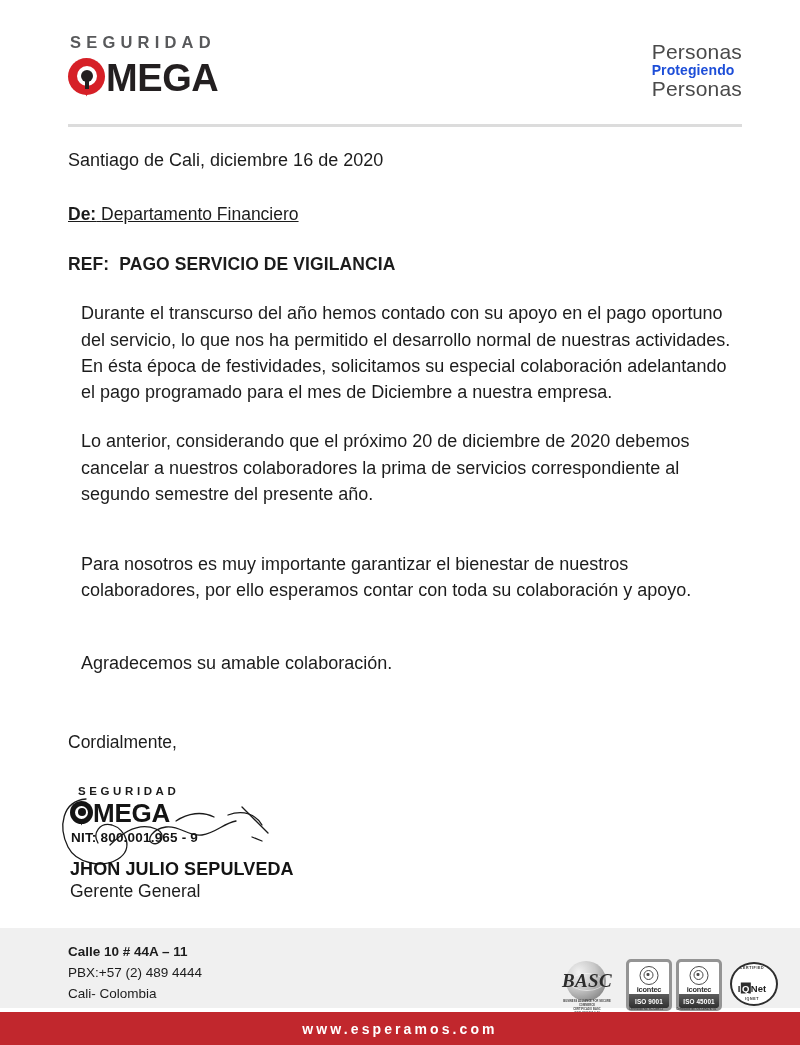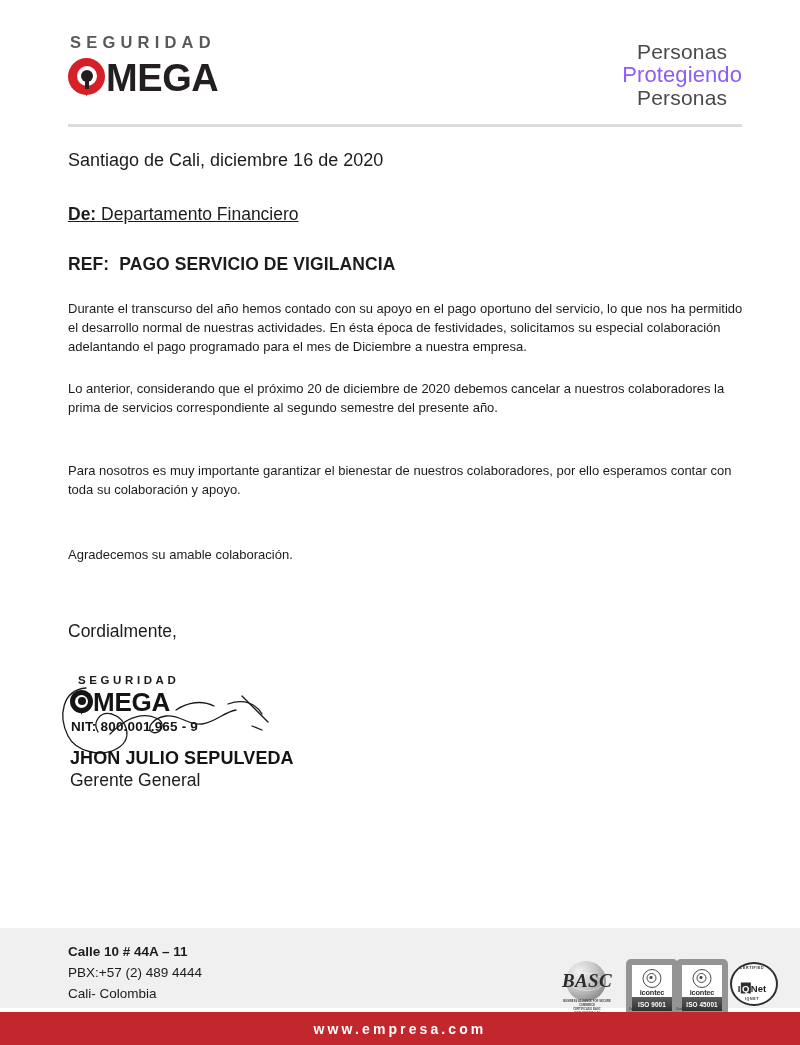--- a/index.html
+++ b/index.html
@@ -105,35 +105,35 @@
     letter-spacing: -0.4px;
     color: #231f20;
     line-height: 1;
     font-family: "Liberation Sans", sans-serif;
   }
 
   .tagline {
     position: absolute;
     right: 0;
     top: 7px;
-    text-align: center;
+    text-align: left;
     line-height: 1.06;
     color: #3f3f3f;
   }
   .tagline .t1,
   .tagline .t3 {
     font-size: 21px;
     font-weight: normal;
     color: #4a4a4a;
     letter-spacing: 0.2px;
   }
   .tagline .t2 {
-    font-size: 22px;
-    font-weight: normal;
-    color: #8b5cf6;
+    font-size: 14px;
+    font-weight: bold;
+    color: #1d4ed8;
     letter-spacing: 0.1px;
   }
 
   .divider {
     position: absolute;
     left: 68px;
     top: 124px;
     width: 674px;
     height: 3px;
     background: #dcdcdc;
@@ -160,22 +160,23 @@
   }
   .meta-line b { font-weight: bold; }
   .ref-line {
     font-size: 17.5px;
     font-weight: bold;
     margin-top: 26px;
     letter-spacing: 0.1px;
   }
   .para {
     margin-top: 23px;
-    font-size: 13px;
+    font-size: 18px;
     line-height: 1.46;
+    margin-left: 13px;
   }
   .para.gap-lg { margin-top: 44px; }
   .para.gap-xl { margin-top: 46px; }
 
   .closing {
     margin-top: 54px;
     font-size: 17.5px;
   }
 
   
@@ -356,21 +357,21 @@
   .badge-icontec {
     width: 42px;
     height: 58px;
     position: relative;
   }
   .ic-card {
     position: absolute;
     left: 0; top: 0;
     width: 40px;
     height: 46px;
-    border: 6px solid #14b8a6;
+    border: 3px solid #14b8a6;
     border-radius: 5px;
     background: #ffffff;
     overflow: hidden;
   }
   .ic-target {
     position: absolute;
     left: 50%;
     top: 4px;
     transform: translateX(-50%);
     width: 17px;
@@ -626,16 +627,16 @@
             <span class="iq-q">Q</span>
             <span>Net</span>
         </span>
         <span class="iq-arc-bot">IQNET</span>
       </div>
 
     </div>
   </div>
 
   <div class="redbar">
-    <span>www.empresa.com</span>
+    <span>www.esperamos.com</span>
   </div>
 
 </div>
 
 </body></html>

